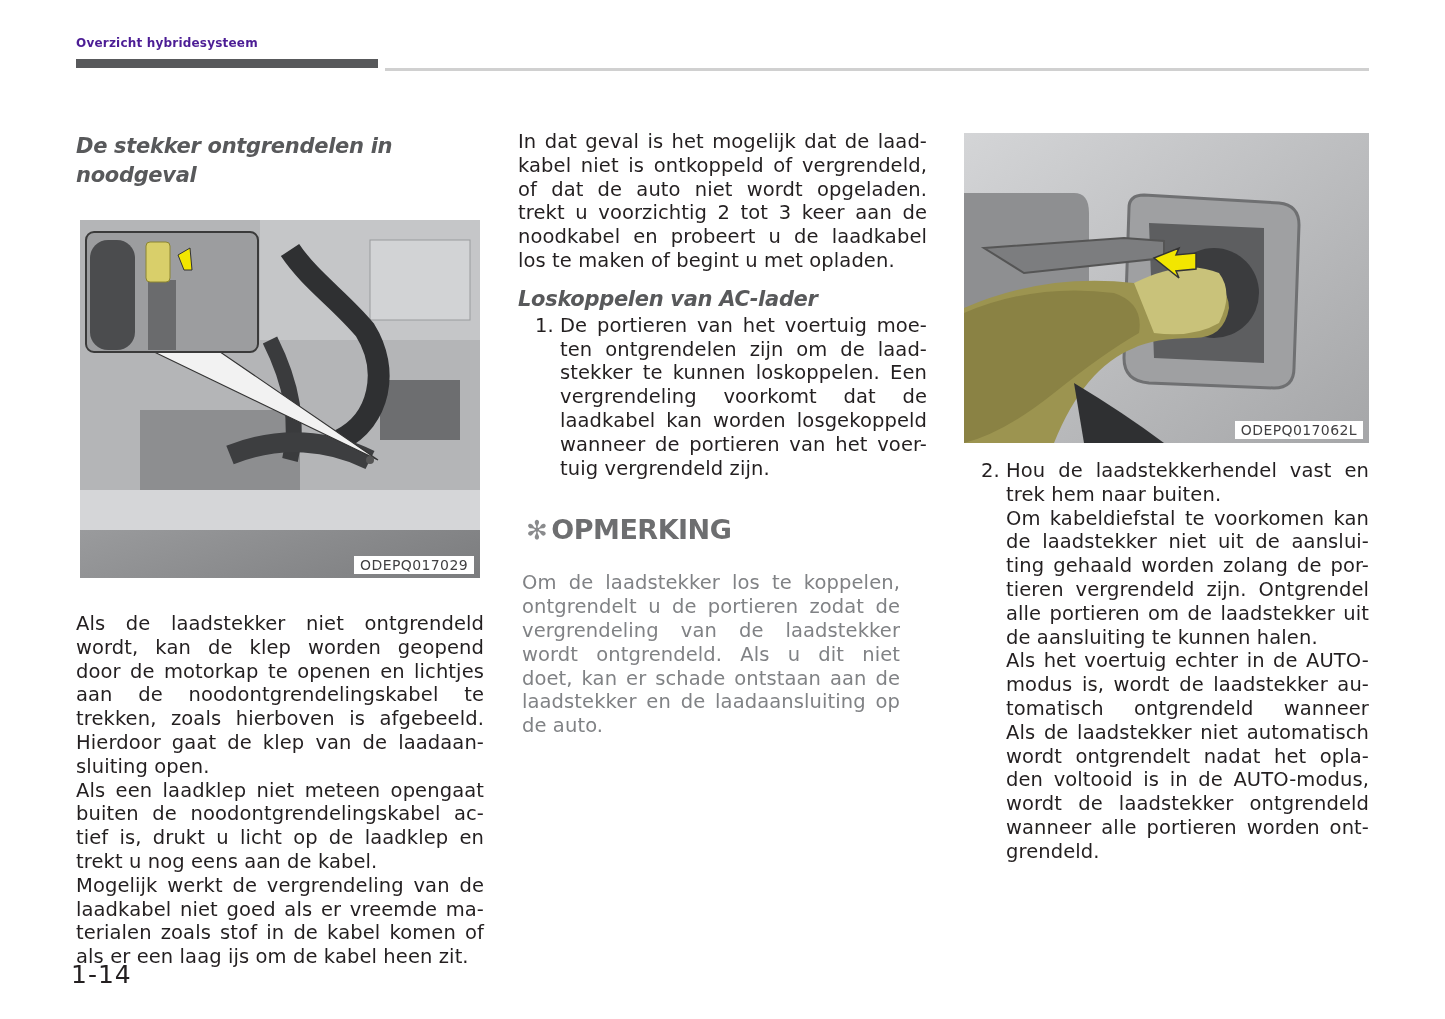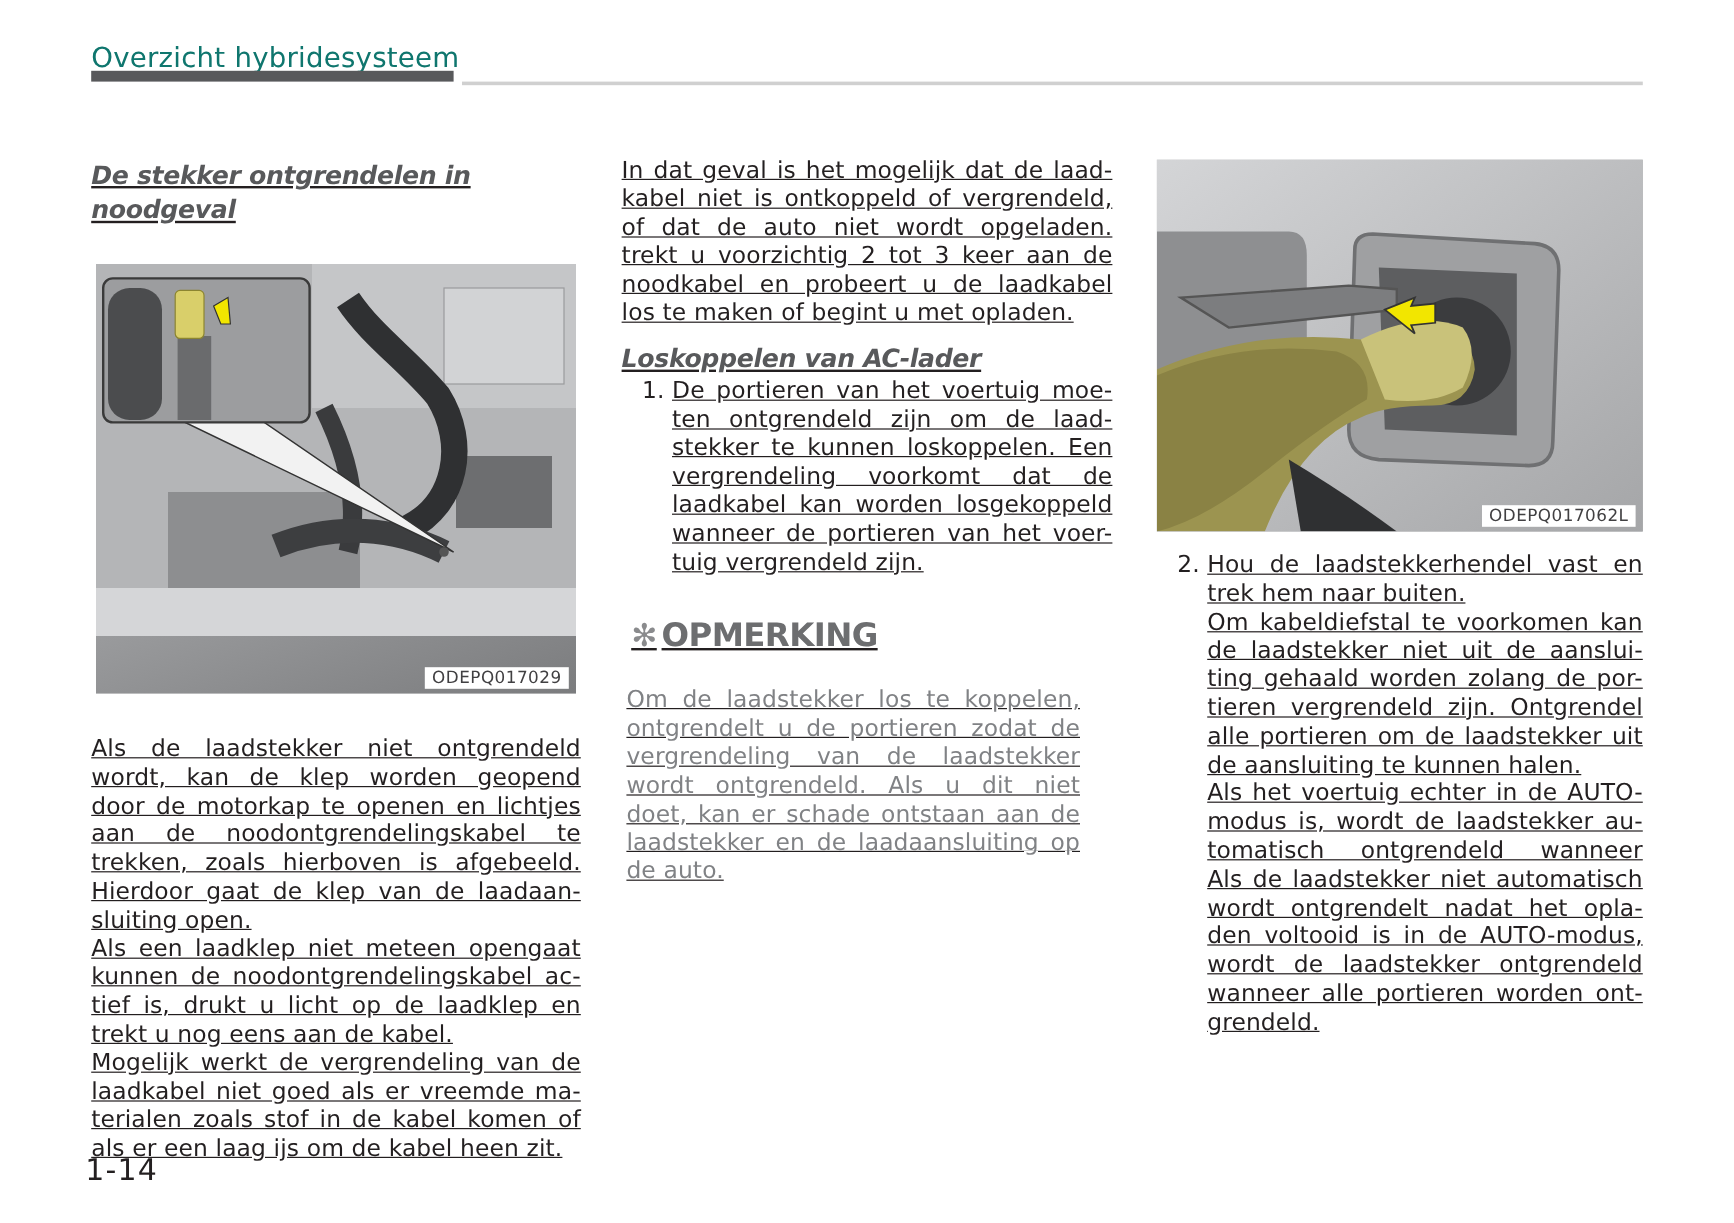--- a/index.html
+++ b/index.html
@@ -1,23 +1,23 @@
 <!DOCTYPE html>
 <html><head>
 <meta charset="utf-8">
 <style>
   * { margin:0; padding:0; box-sizing:border-box; }
   html, body { width:1445px; height:1019px; background:#ffffff; overflow:hidden; }
   body { position:relative; font-family:"DejaVu Sans", sans-serif; color:#231f20; }
 
-  .header-title { position:absolute; left:76px; top:36px; font-size:23px; color:#0f766e; letter-spacing:0.2px; font-weight:400; }
+  .header-title { position:absolute; left:76px; top:36px; font-size:12px; color:#4c1d95; letter-spacing:0.2px; font-weight:700; }
   .header-bar-dark { position:absolute; left:76px; top:59px; width:302px; height:9px; background:#58595b; }
   .header-bar-light { position:absolute; left:385px; top:68px; width:984px; height:3px; background:#d0d0d0; }
 
-  .col { position:absolute;text-decoration:underline; }
+  .col { position:absolute; }
   .col1 { left:76px; top:132px; width:408px; }
   .col2 { left:518px; top:130px; width:409px; }
   .col3 { left:964px; top:133px; width:405px; }
 
   .section-heading { font-family:"DejaVu Sans", sans-serif; font-weight:bold; font-style:italic; color:#58595b; font-size:21px; line-height:29px; letter-spacing:-0.3px; }
 
   .para { font-size:19.5px; line-height:23.8px; text-align:justify; color:#231f20; font-weight:normal; letter-spacing:0.1px; }
   .para span.line { display:block; text-align:justify; text-align-last:justify; }
   .para span.line.last { text-align-last:left; }
 
@@ -77,21 +77,21 @@
 
   <div class="para" style="margin-top:34px;">
     <span class="line">Als de laadstekker niet ontgrendeld</span>
     <span class="line">wordt, kan de klep worden geopend</span>
     <span class="line">door de motorkap te openen en lichtjes</span>
     <span class="line">aan de noodontgrendelingskabel te</span>
     <span class="line">trekken, zoals hierboven is afgebeeld.</span>
     <span class="line">Hierdoor gaat de klep van de laadaan-</span>
     <span class="line last">sluiting open.</span>
     <span class="line">Als een laadklep niet meteen opengaat</span>
-    <span class="line">kunnen de noodontgrendelingskabel ac-</span>
+    <span class="line">buiten de noodontgrendelingskabel ac-</span>
     <span class="line">tief is, drukt u licht op de laadklep en</span>
     <span class="line last">trekt u nog eens aan de kabel.</span>
     <span class="line">Mogelijk werkt de vergrendeling van de</span>
     <span class="line">laadkabel niet goed als er vreemde ma-</span>
     <span class="line">terialen zoals stof in de kabel komen of</span>
     <span class="line last">als er een laag ijs om de kabel heen zit.</span>
   </div>
 </div>
 
 <div class="col col2">
@@ -102,21 +102,21 @@
     <span class="line">trekt u voorzichtig 2 tot 3 keer aan de</span>
     <span class="line">noodkabel en probeert u de laadkabel</span>
     <span class="line last">los te maken of begint u met opladen.</span>
   </div>
 
   <div class="section-heading" style="margin-top:12px;">Loskoppelen van AC-lader</div>
 
   <div class="para list-item">
     <span class="list-num">1.</span>
     <span class="line">De portieren van het voertuig moe-</span>
-    <span class="line">ten ontgrendeld zijn om de laad-</span>
+    <span class="line">ten ontgrendelen zijn om de laad-</span>
     <span class="line">stekker te kunnen loskoppelen. Een</span>
     <span class="line">vergrendeling voorkomt dat de</span>
     <span class="line">laadkabel kan worden losgekoppeld</span>
     <span class="line">wanneer de portieren van het voer-</span>
     <span class="line last">tuig vergrendeld zijn.</span>
   </div>
 
   <div class="note-title">
     <span class="note-star">✻</span>
     <span>OPMERKING</span>

